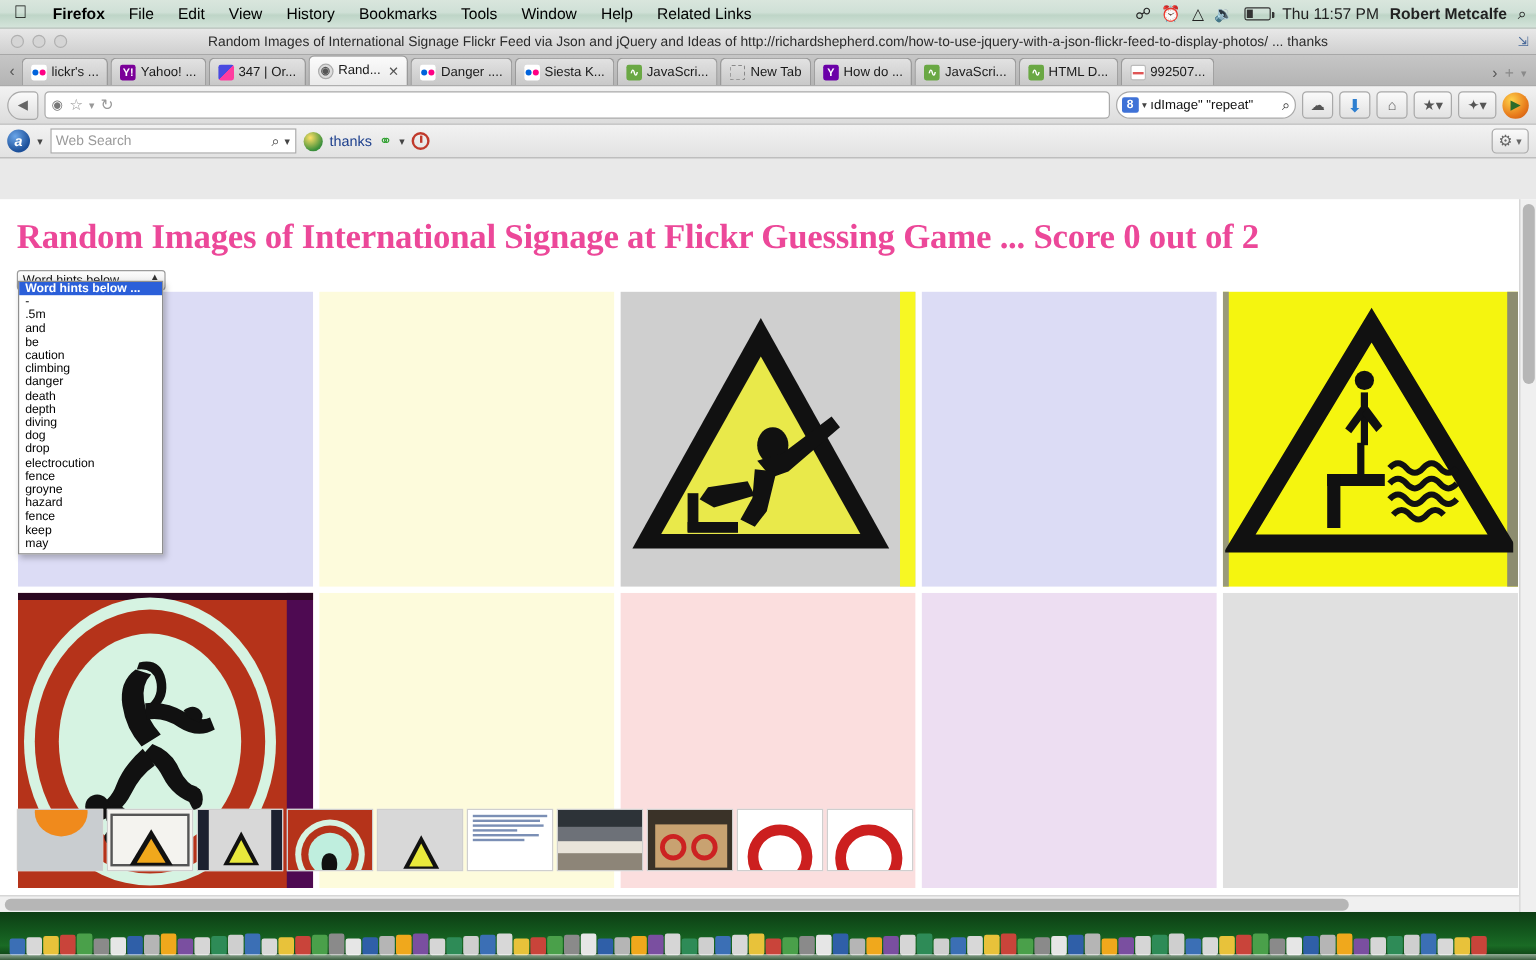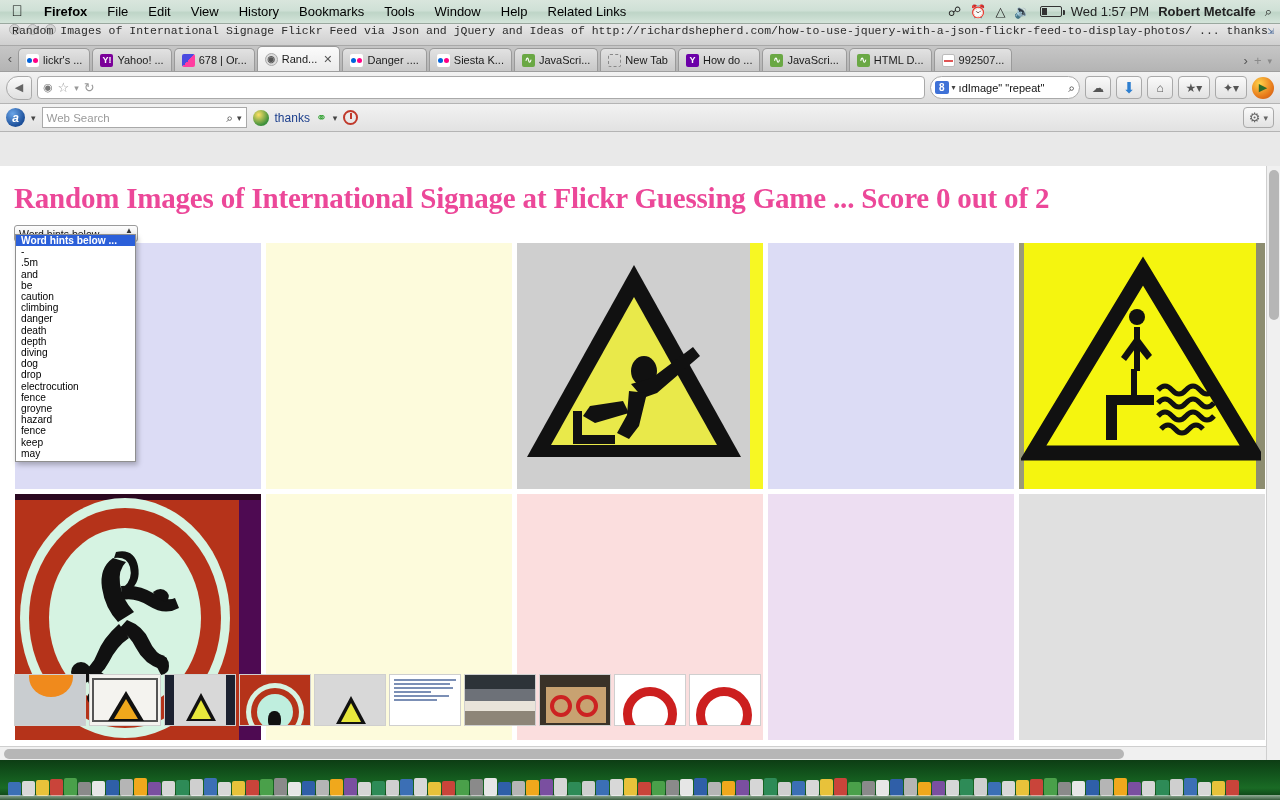--- a/index.html
+++ b/index.html
@@ -30,21 +30,21 @@
 
   
   .ffwin {
     position: absolute; top: 24px; left: 0; width: 1280px; height: 736px;
     background: #e9e9e9;
   }
   .titlebar {
     height: 22px; width:100%;
     background: linear-gradient(to bottom, #e8e8e8, #cfcfcf);
     border-bottom: 1px solid #a8a8a8;
-    display: flex; position: relative; font-family: Liberation Mono, monospace;
+    display: flex; align-items: center; position: relative;
   }
   .traffic { display: flex; gap: 7px; padding-left: 9px; }
   .tl { width: 11px; height: 11px; border-radius: 50%; background: #d5d5d5; border: 1px solid #b0b0b0; }
   .title-txt {
     position: absolute; left: 0; right: 0; text-align: center;
     font-size: 11.5px; color: #2b2b2b; pointer-events: none;
     white-space: nowrap; overflow: hidden;
   }
   .tb-restore { margin-left:auto; padding-right:6px; font-size:11px; color:#4a6a9a; }
 
@@ -237,21 +237,21 @@
   <div class="mb-item">Help</div>
   <div class="mb-item">Related Links</div>
   <div class="mb-right">
     <span class="mb-ico">☍</span>
     <span class="mb-ico">⏰</span>
     <span class="mb-ico">△</span>
     <span class="mb-ico">🔉</span>
     <span class="mb-batt">
         <i></i>
       </span>
-    <span class="mb-ico">Wed 1:57 PM</span>
+    <span class="mb-ico">Thu 11:57 PM</span>
     <span class="mb-ico" style="font-weight:bold">Robert Metcalfe</span>
     <span class="mb-ico">⌕</span>
   </div>
 </div>
 
 <div class="ffwin">
 
   <div class="titlebar">
     <div class="traffic">
       <div class="tl"></div>
@@ -268,21 +268,21 @@
     <div class="tab">
       <span class="fav flickr"></span>
       <span class="tab-label">lickr's ...</span>
     </div>
     <div class="tab">
       <span class="fav yahoo">Y!</span>
       <span class="tab-label">Yahoo! ...</span>
     </div>
     <div class="tab">
       <span class="fav org"></span>
-      <span class="tab-label">678 | Or...</span>
+      <span class="tab-label">347 | Or...</span>
     </div>
     <div class="tab active">
       <span class="fav globe">◉</span>
       <span class="tab-label">Rand...</span>
       <span class="tab-close">✕</span>
     </div>
     <div class="tab">
       <span class="fav flickr"></span>
       <span class="tab-label">Danger ....</span>
     </div>

